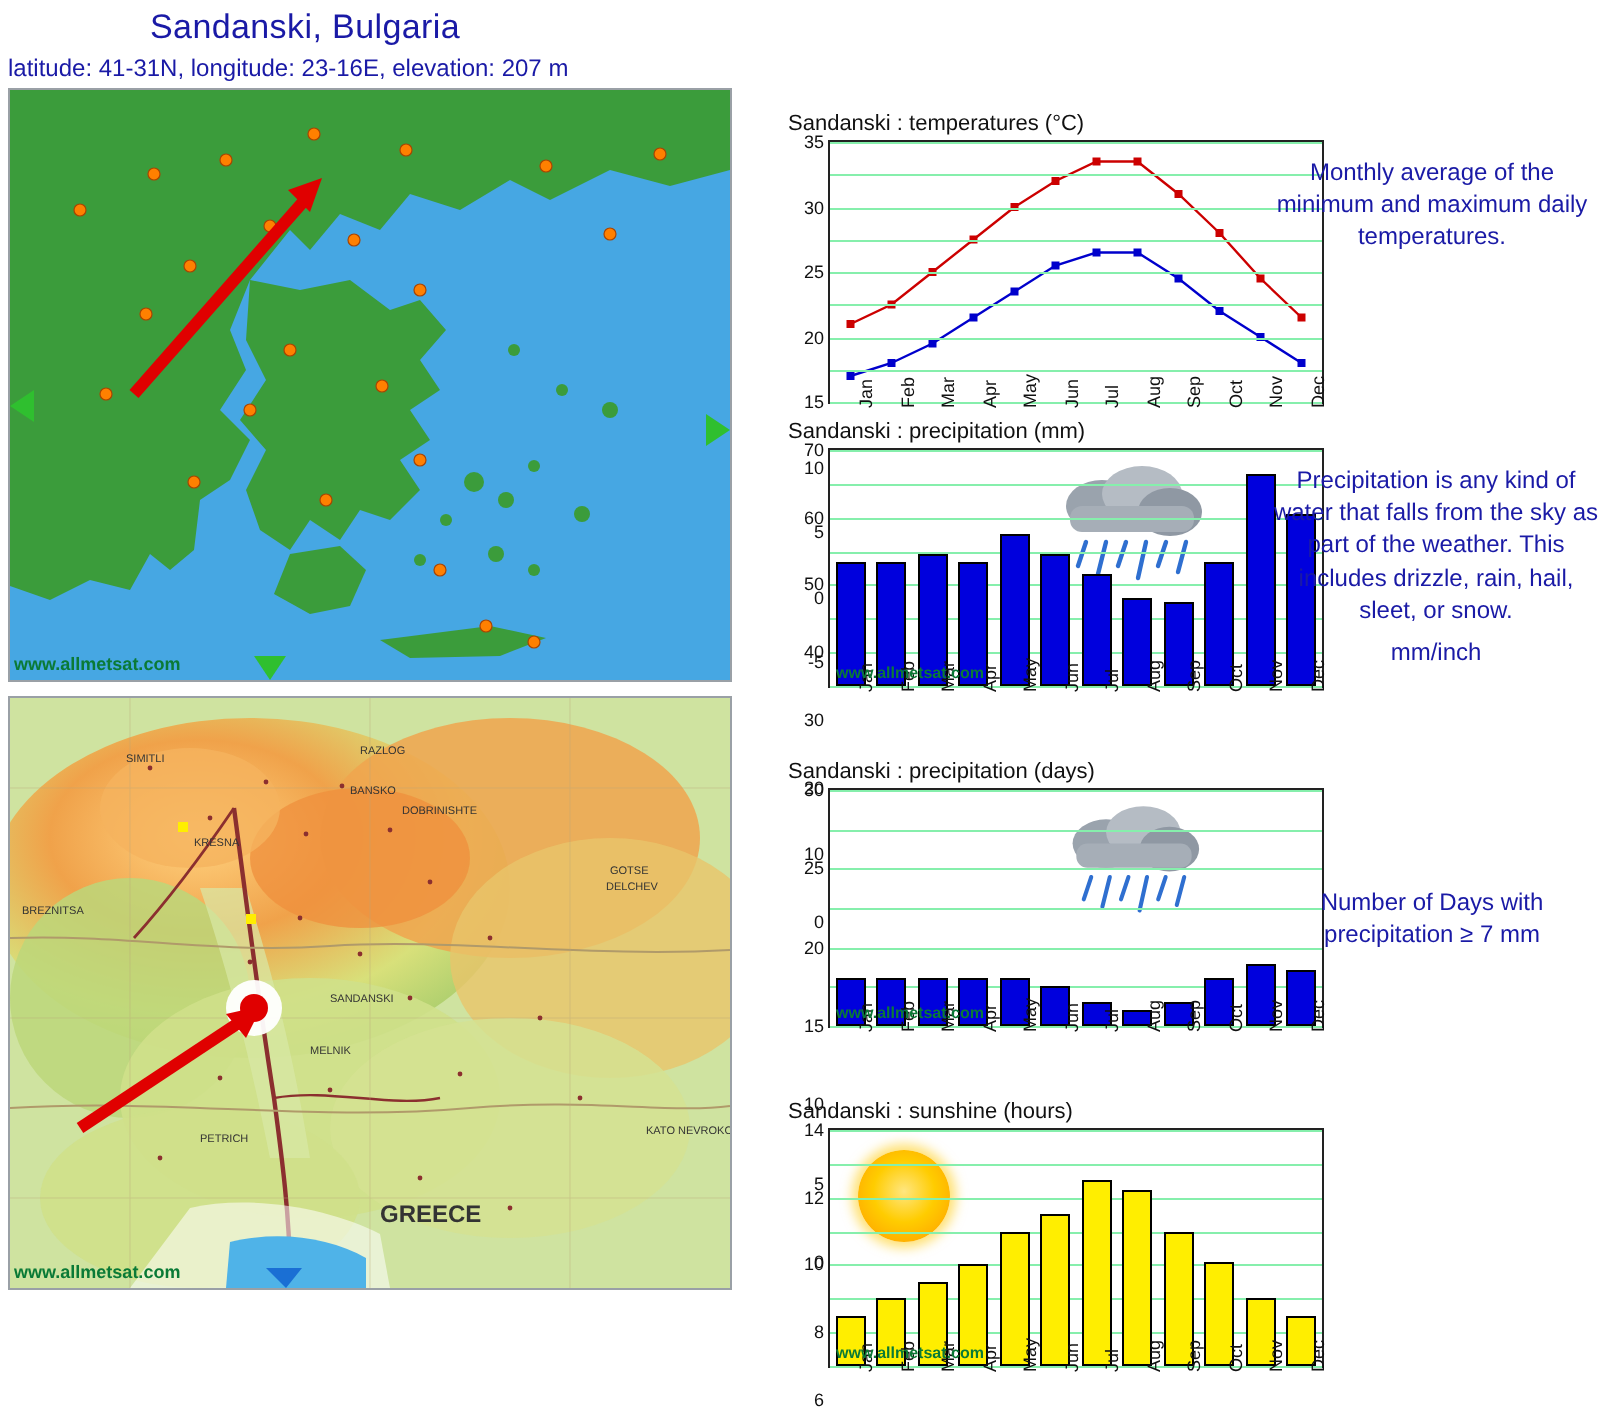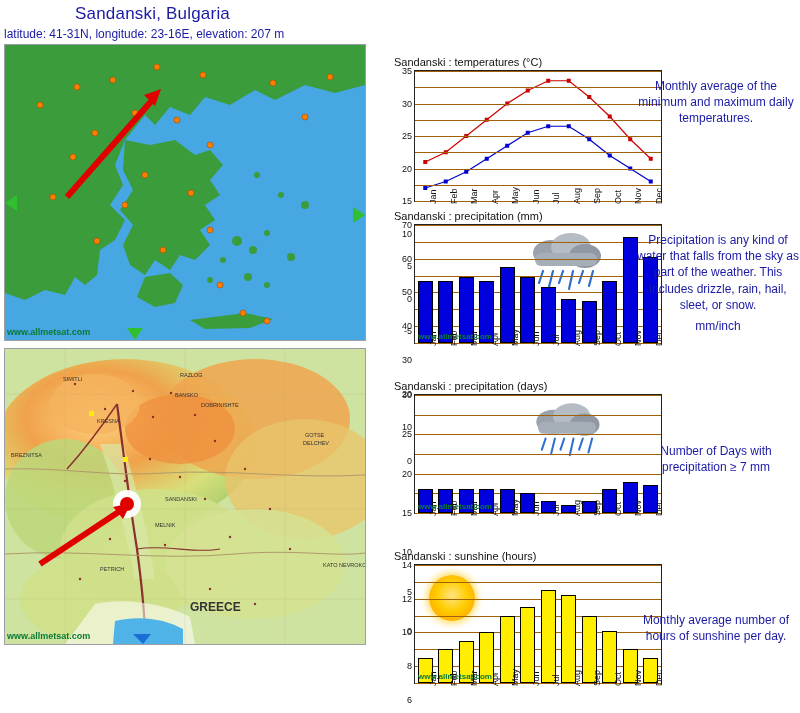--- a/index.html
+++ b/index.html
@@ -41,21 +41,21 @@
   .panel { position: absolute; }
   .panel-title {
     font-size: 11px; color: #111; margin-bottom: 2px; padding-left: 2px;
   }
   .plot {
     position: relative; background: #ffffff;
     border-left: 1px solid #222; border-bottom: 1px solid #222;
     border-top: 1px solid #222; border-right: 1px solid #222;
   }
   .gridline {
-    position: absolute; left: 0; right: 0; height: 1px; background: #a16207;
+    position: absolute; left: 0; right: 0; height: 1px; background: #86efac;
   }
   .ytick {
     position: absolute; right: 100%; margin-right: 3px;
     font-size: 9px; color: #111; transform: translateY(-50%);
     white-space: nowrap;
   }
   .bar { position: absolute; bottom: 0; }
   .xlabels { position: absolute; left: 0; top: 100%; height: 44px; }
   .xlabel {
     position: absolute; top: 2px; font-size: 9px; color: #111;
@@ -522,15 +522,14 @@
           <div class="xlabel" style="left: 116.75px;">Jun</div>
           <div class="xlabel" style="left: 137.25px;">Jul</div>
           <div class="xlabel" style="left: 157.75px;">Aug</div>
           <div class="xlabel" style="left: 178.25px;">Sep</div>
           <div class="xlabel" style="left: 198.75px;">Oct</div>
           <div class="xlabel" style="left: 219.25px;">Nov</div>
           <div class="xlabel" style="left: 239.75px;">Dec</div>
         </div>
     </div>
   </div>
-  <div class="note" style="left:636px; top:612px; width:160px;">Monthly average number of hours of sunshine per day.</div>
 
 </div>
 
 </body></html>

